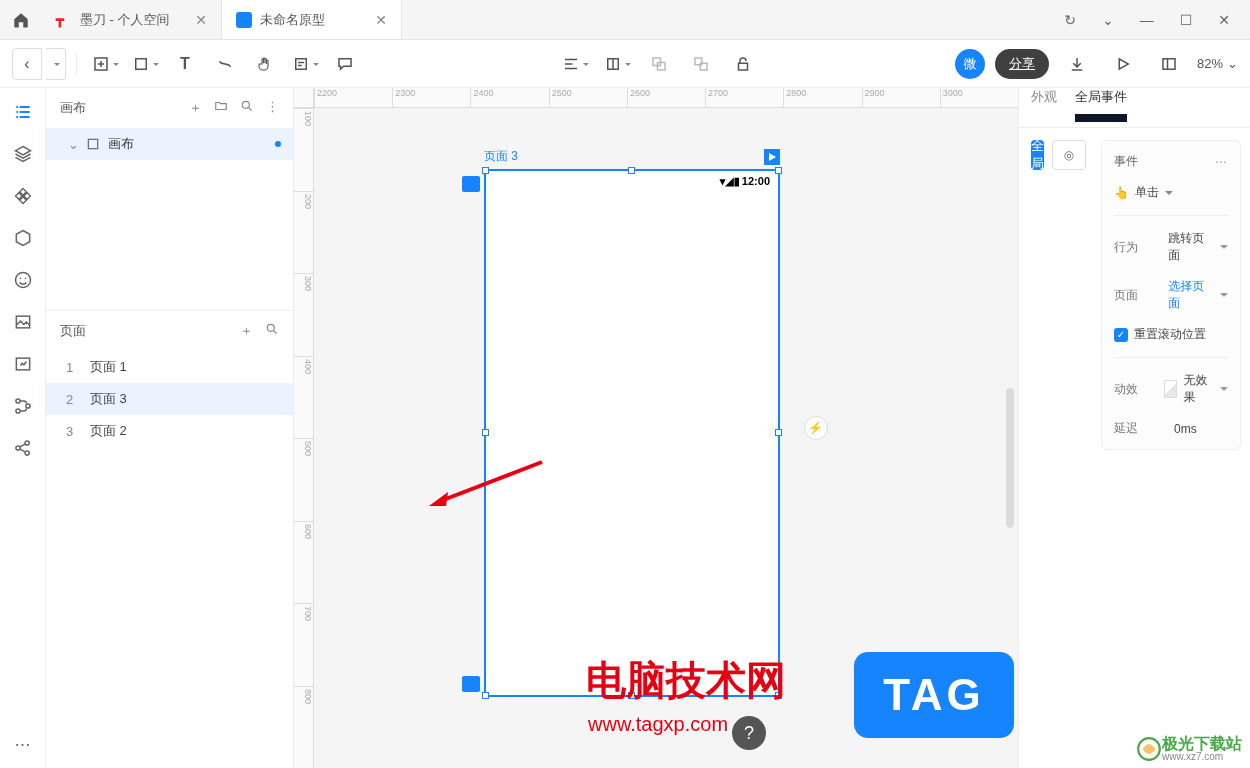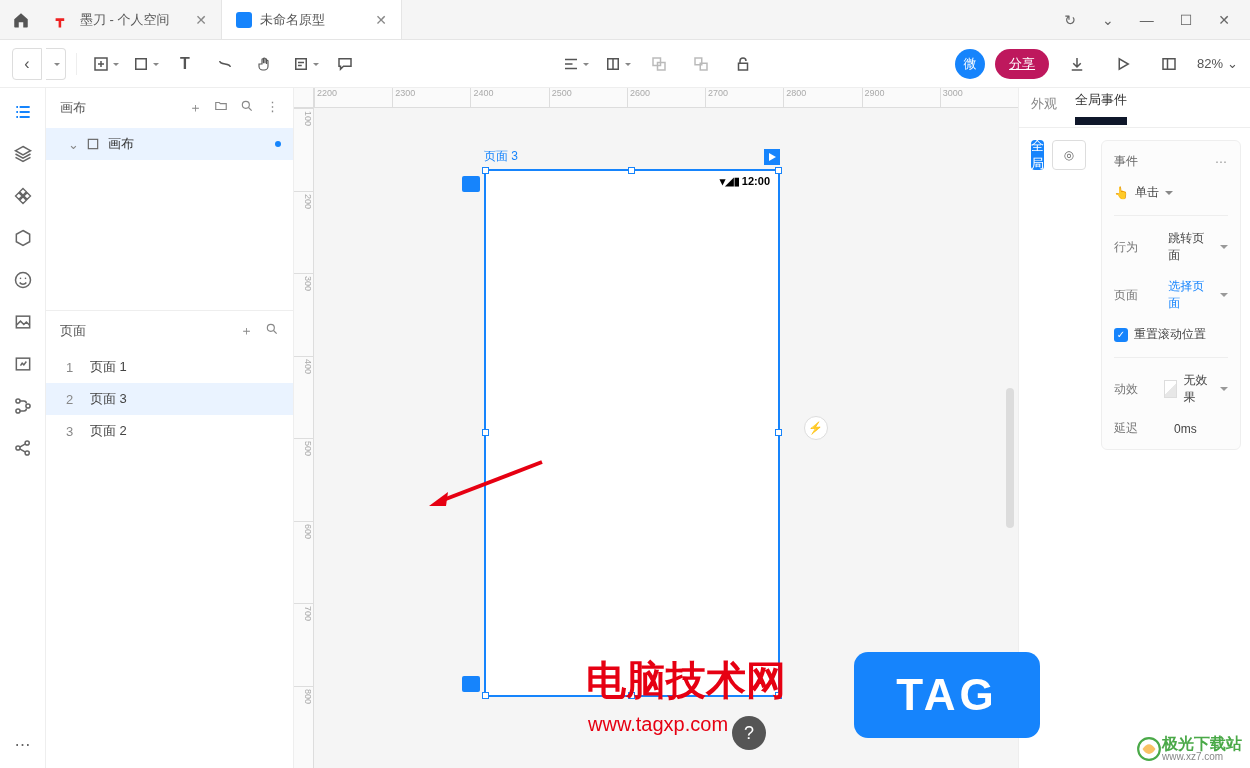--- a/index.html
+++ b/index.html
@@ -18,21 +18,21 @@
 
 .toolbar { height: 48px; border-bottom:1px solid #eee; display:flex; align-items:center; padding:0 12px; gap:4px; }
 .tool-group { display:flex; align-items:center; gap:4px; }
 .tool-btn { width:36px; height:32px; display:flex; align-items:center; justify-content:center; border-radius:4px; color:#555; position:relative; }
 .tool-btn.small-drop::after { content:""; border:3px solid transparent; border-top-color:#888; margin-left:3px; margin-top:4px; }
 .tool-btn svg { width:18px; height:18px; }
 .toolbar .divider { width:1px; height:22px; background:#eee; margin:0 6px; }
 .toolbar-center { margin:0 auto; display:flex; gap:6px; }
 .toolbar-right { display:flex; align-items:center; gap:10px; }
 .pill-btn { height:30px; border-radius:15px; padding:0 14px; font-size:13px; display:flex; align-items:center; color:#fff; }
-.pill-blue { background:#be185d;text-decoration:underline; }
+.pill-blue { background:#404040;text-decoration:underline; }
 .pill-badge { background:#1684fc; width:30px; border-radius:15px; justify-content:center; }
 .zoom { font-size:13px; color:#555; display:flex; align-items:center; gap:4px;justify-content:center; }
 
 
 .main { flex:1; display:flex; min-height:0; }
 
 
 .rail { width:46px; border-right:1px solid #eee; display:flex; flex-direction:column; align-items:center; padding-top:12px; gap:18px; color:#666; }
 .rail .rail-item { width:24px; height:24px; display:flex; align-items:center; justify-content:center; }
 .rail .rail-item.active { color:#1684fc; }
@@ -69,21 +69,21 @@
 .h-ml{left:-4px;top:50%;margin-top:-4px}.h-mr{right:-4px;top:50%;margin-top:-4px}
 .status-bar { height:20px; display:flex; justify-content:flex-end; align-items:center; gap:2px; padding-right:8px; font-size:11px; color:#000; font-weight:600; }
 .side-tag { position:absolute; width:18px; height:16px; background:#1684fc; border-radius:2px; }
 .side-tag.left-top { left:168px; top:88px; }
 .side-tag.left-bot { left:168px; top:588px; }
 .constraint-handle { position:absolute; left:510px; top:328px; width:24px; height:24px; border:1px solid #ddd; border-radius:50%; background:#fff; display:flex; align-items:center; justify-content:center; color:#bbb; font-size:12px; }
 .canvas-scroll { position:absolute; right:4px; top:300px; width:8px; height:140px; background:#dcdcdc; border-radius:4px; }
 
 
 .right-panel { width:232px; border-left:1px solid #eee; display:flex; flex-direction:column; font-size:12px; color:#555; }
-.rp-tabs { height:40px; display:flex; align-items:center; padding:0 12px; gap:18px; border-bottom:1px solid #eee; }
+.rp-tabs { height:40px; display:flex; align-items:flex-start; padding:0 12px; gap:18px; border-bottom:1px solid #eee; }
 .rp-tab { padding-bottom:8px; font-size:13px; color:#888; }
 .rp-tab.active { color:#333; border-bottom:8px solid #0f172a; }
 .rp-body { padding:12px; display:flex; flex-direction:row; gap:15px; overflow:auto; }
 .add-event-row { display:flex; gap:8px; }
 .add-event-btn { flex:1; height:30px; background:#1684fc; color:#fff; border-radius:4px; display:flex; align-items:center; justify-content:center; font-size:13px; }
 .target-btn { width:34px; height:30px; border:1px solid #ddd; border-radius:4px; display:flex; align-items:center; justify-content:center; color:#666; }
 .card { border:1px solid #eee; border-radius:6px; padding:12px 12px; display:flex; flex-direction:column; gap:14px; background:#fcfcfc; }
 .card .row { display:flex; align-items:center; }
 .card-header { display:flex; justify-content:space-between; align-items:center; font-size:12px; color:#666; }
 .ellipsis { letter-spacing:1px; color:#999; }
@@ -95,21 +95,21 @@
 .kv-row .v.link { color:#1684fc; }
 .kv-row .chev::after { content:""; border:4px solid transparent; border-top-color:#999; margin-left:4px; margin-top:4px; display:inline-block; }
 .checkbox-row { display:flex; align-items:center; gap:6px; font-size:12px; color:#444; }
 .chk { width:14px; height:14px; background:#1684fc; border-radius:3px; display:inline-flex; align-items:center; justify-content:center; color:#fff; font-size:10px; }
 .anim-swatch { width:18px; height:18px; background:linear-gradient(135deg,#fff 48%,#e7e7e7 52%); border:1px solid #ddd; }
 
 
 .watermark1 { position:absolute; left:586px; bottom:60px; font-size:40px; font-weight:700; color:#e60012; font-family:"SimHei",sans-serif; pointer-events:none; }
 .watermark1-sub { position:absolute; left:588px; bottom:32px; font-size:20px; color:#e60012; pointer-events:none; }
 .watermark2 { position:absolute; right:8px; bottom:6px; display:flex; align-items:center; font-size:16px; color:#4aa948; pointer-events:none; }
-.tag-badge { position:absolute; left:854px; bottom:30px; width:186px; height:86px; background:#1684fc; border-radius:14px; color:#fff; font-size:44px; font-weight:800; display:flex; align-items:center; justify-content:center; letter-spacing:4px; pointer-events:none; }
+.tag-badge { position:absolute; left:854px; bottom:30px; width:160px; height:86px; background:#1684fc; border-radius:14px; color:#fff; font-size:44px; font-weight:800; display:flex; align-items:center; justify-content:center; letter-spacing:4px; pointer-events:none; }
 .help-fab { position:absolute; right:252px; bottom:18px; width:34px; height:34px; border-radius:50%; background:#555; color:#fff; display:flex; align-items:center; justify-content:center; font-size:18px; }
 
 
 .red-arrow { position:absolute; left:130px; top:370px; width:120px; height:50px; pointer-events:none; }
 </style>
 </head>
 <body>
 
 <div class="titlebar">
   <div class="home-btn">

